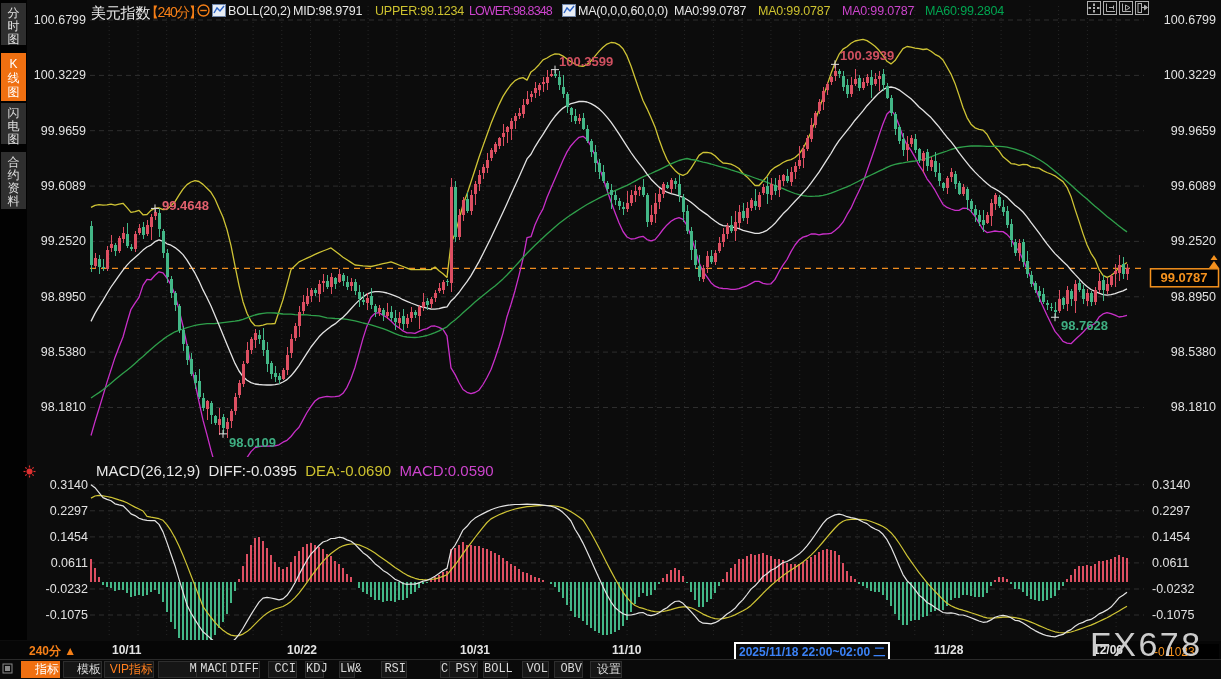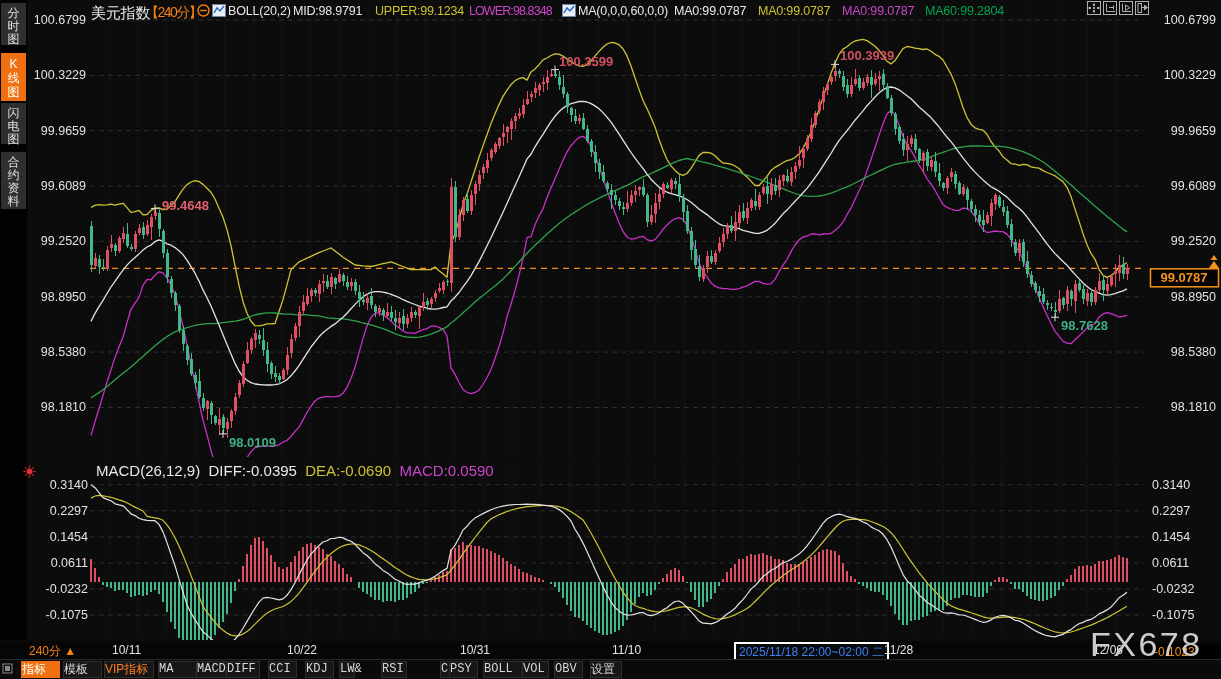--- a/index.html
+++ b/index.html
@@ -1,20 +1,20 @@
 <!DOCTYPE html>
 <html><head><meta charset="utf-8"><style>
 *{margin:0;padding:0;box-sizing:border-box}
 body{width:1221px;height:679px;background:#0c0c0c;font-family:"Liberation Sans",sans-serif;overflow:hidden;position:relative}
 .abs{position:absolute}
 .tab{position:absolute;left:1px;width:25px;background:#2f2f2f;color:#e0e0e0;font-size:12px;line-height:13px;text-align:center;padding:4px 0}
 .tab.on{background:#f07011;color:#fff}
-.btn{position:absolute;top:661px;height:17px;background:#161616;border:1px solid #2e2e2e;color:#d8d8d8;font-size:12px;line-height:15px;text-align:left;font-family:"Liberation Mono",monospace}
+.btn{position:absolute;top:661px;height:17px;background:#161616;border:1px solid #2e2e2e;color:#d8d8d8;font-size:12px;line-height:15px;text-align:right;font-family:"Liberation Mono",monospace}
 .btncjk{font-family:"Liberation Sans",sans-serif}
-.xl{position:absolute;top:643px;font-size:12px;font-weight:normal;color:#e4e4e4}
+.xl{position:absolute;top:643px;font-size:12px;font-weight:bold;color:#e4e4e4}
 .leg{position:absolute;top:4px;font-size:12.5px;color:#e8e8e8;white-space:nowrap;letter-spacing:-0.2px}
 </style></head>
 <body>
 <div class="abs" style="left:0;top:0;width:27px;height:640px;background:#020202"></div>
 <div class="abs" style="left:0;top:641px;width:1221px;height:18px;background:#060606"></div>
 <div class="abs" style="left:0;top:0;width:1221px;height:679px"><svg width="1221" height="679" viewBox="0 0 1221 679">
       <defs>
         <clipPath id="cm">
           <rect x="88" y="5" width="1058" height="452"></rect>
         </clipPath>
@@ -1028,37 +1028,37 @@
   </svg>
 
 <div class="abs" style="left:96px;top:462px;font-size:15px;color:#e8e8e8;white-space:nowrap">MACD(26,12,9)&nbsp; DIFF:-0.0395&nbsp; <span style="color:#cdc22f">DEA:-0.0690</span>&nbsp; <span style="color:#cc44cc">MACD:0.0590</span></div>
 
 <div class="xl" style="left:29px;color:#f57f17">240分 ▲</div>
 <div class="xl" style="left:112px">10/11</div>
 <div class="xl" style="left:287px">10/22</div>
 <div class="xl" style="left:460px">10/31</div>
 <div class="xl" style="left:612px">11/10</div>
 <div class="xl" style="left:734px;color:#3b82f6;border:2px solid #ffffff;padding:0 3px;top:642px;background:#0a0a0a">2025/11/18 22:00~02:00 二</div>
-<div class="xl" style="left:884px">11/28</div>
+<div class="xl" style="left:934px">11/28</div>
 <div class="xl" style="left:1093px">12/06</div>
 
 <div class="abs" style="left:1090px;top:625px;font-size:34px;color:#cccccc;letter-spacing:2.5px">FX678</div>
 
 <div class="abs" style="left:0;top:659px;width:1221px;height:20px;background:#0a0a0a;border-top:1px solid #2a2a2a"></div>
 <svg class="abs" style="left:2px;top:663px" width="12" height="12">
     <rect x="1" y="1" width="9" height="9" fill="none" stroke="#888"></rect>
     <rect x="3" y="3" width="5" height="5" fill="#888"></rect>
   </svg>
 <div class="btn btncjk" style="left:21px;width:39px;background:#f07011;color:#fff;border-color:#f07011">指标</div>
 <div class="btn btncjk" style="left:63px;width:39px">模板</div>
 <div class="btn btncjk" style="left:104px;width:50px;color:#ff7f1e">VIP指标</div>
 <div class="btn" style="left:158px;width:47px">MA</div>
 <div class="btn" style="left:196px;width:34px">MACD</div>
 <div class="btn" style="left:226px;width:34px">DIFF</div>
 <div class="btn" style="left:268px;width:29px">CCI</div>
-<div class="btn" style="left:305px;width:29px">KDJ</div>
+<div class="btn" style="left:305px;width:19px">KDJ</div>
 <div class="btn" style="left:339px;width:16px">LW&amp;</div>
 <div class="btn" style="left:381px;width:26px">RSI</div>
 <div class="btn" style="left:440px;width:15px">CR</div>
 <div class="btn" style="left:449px;width:29px">PSY</div>
-<div class="btn" style="left:483px;width:40px">BOLL</div>
+<div class="btn" style="left:483px;width:25px">BOLL</div>
 <div class="btn" style="left:522px;width:27px">VOL</div>
 <div class="btn" style="left:554px;width:29px">OBV</div>
 <div class="btn btncjk" style="left:590px;width:32px">设置</div>
 </body></html>

